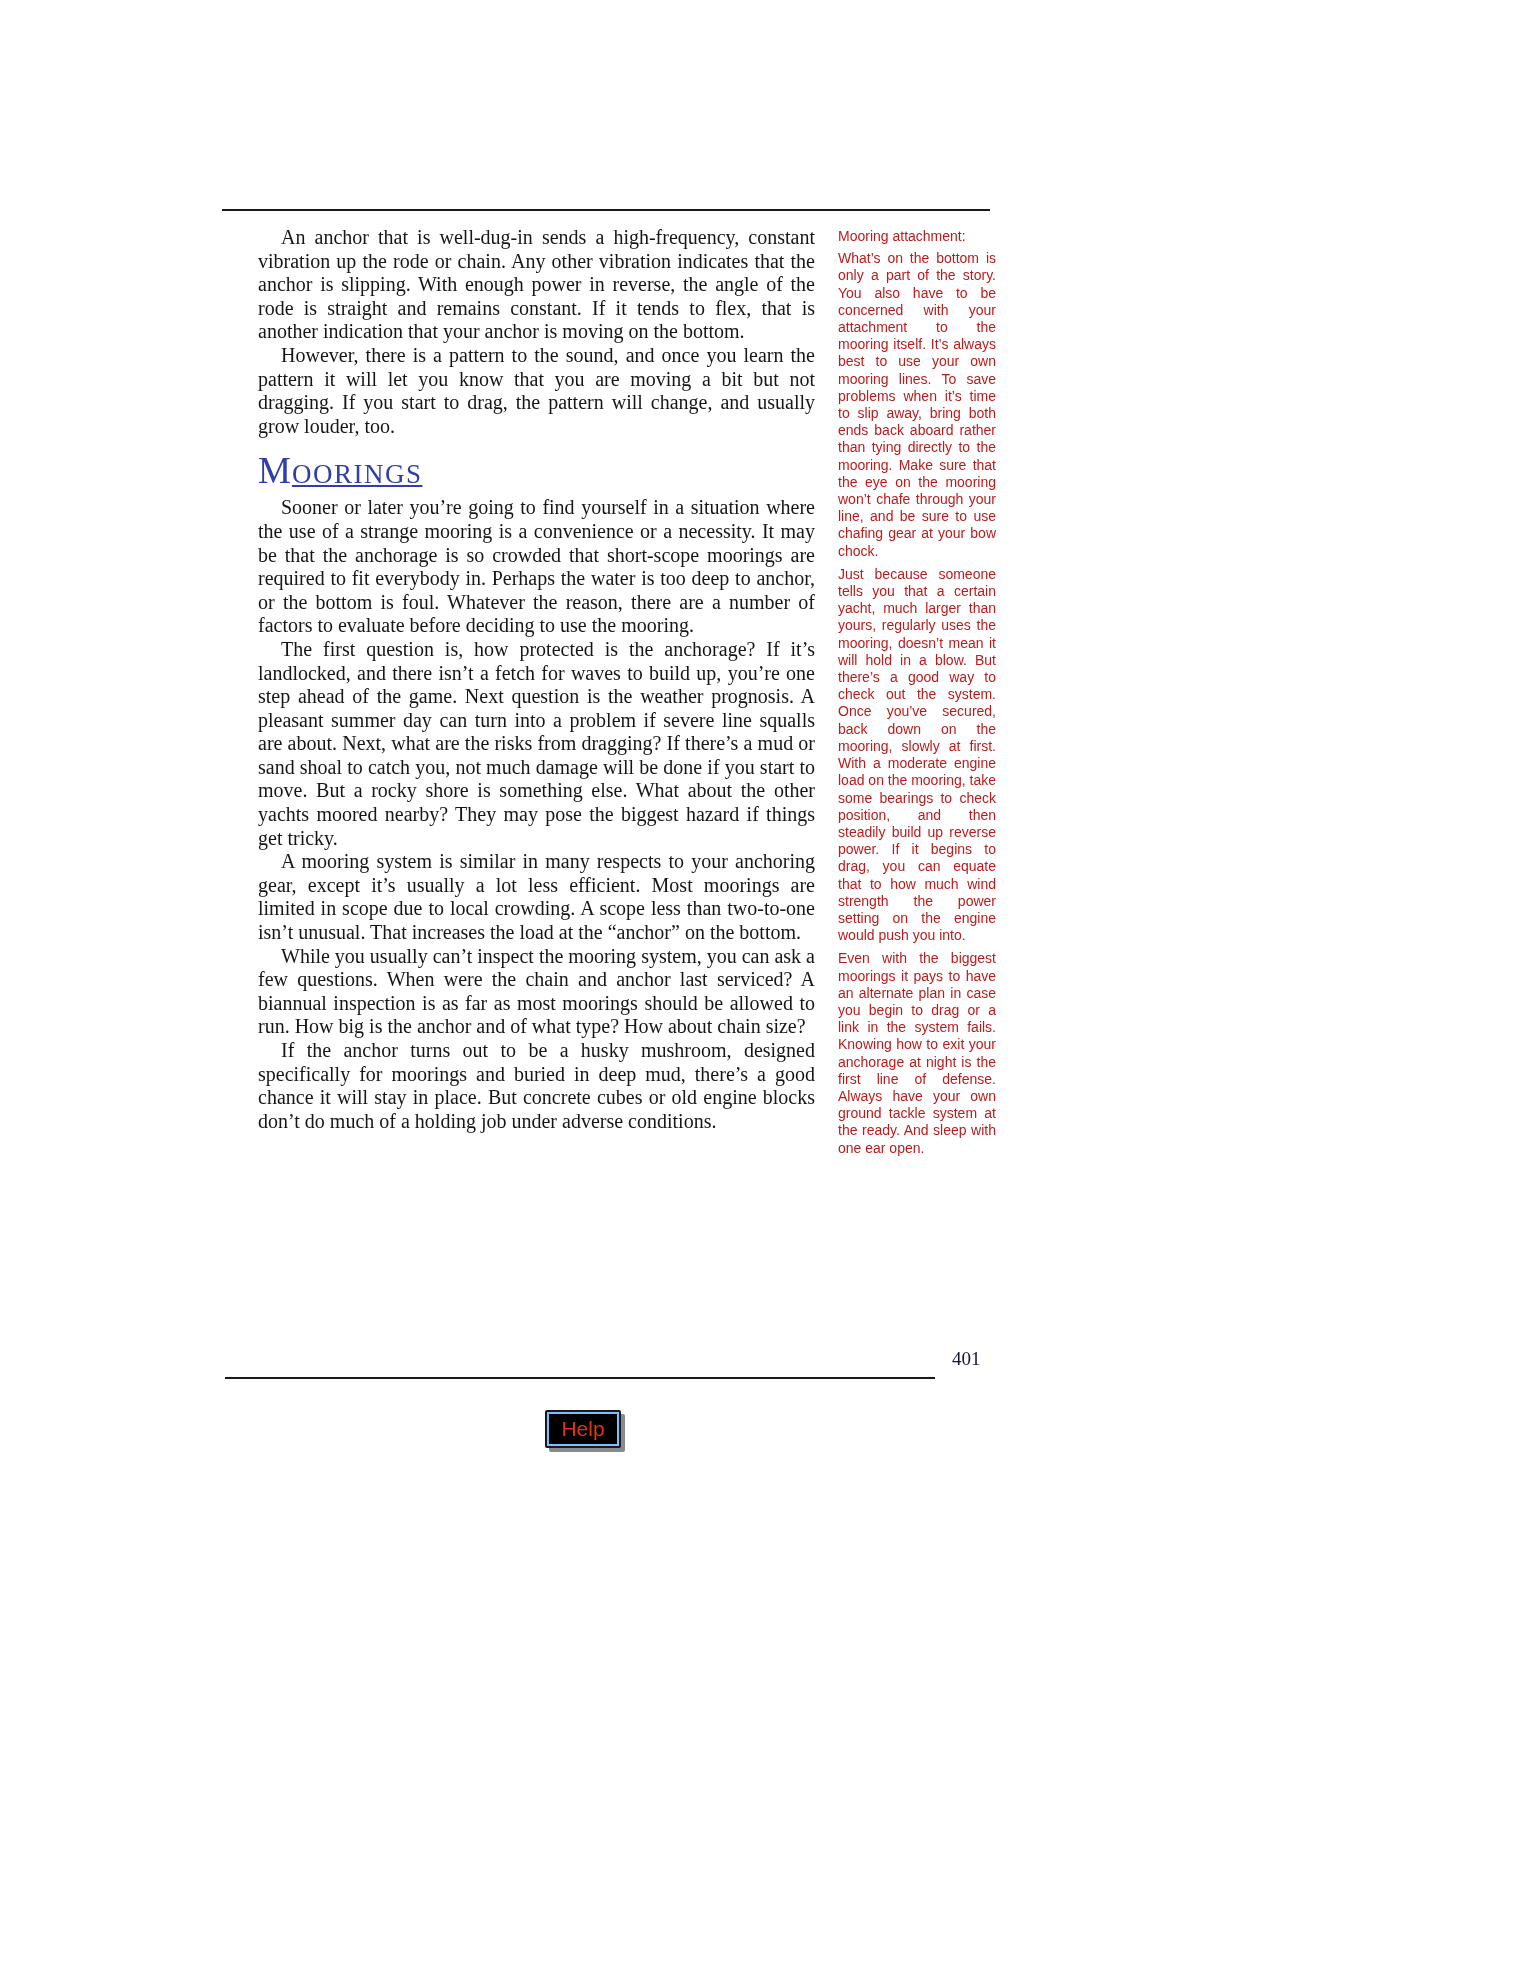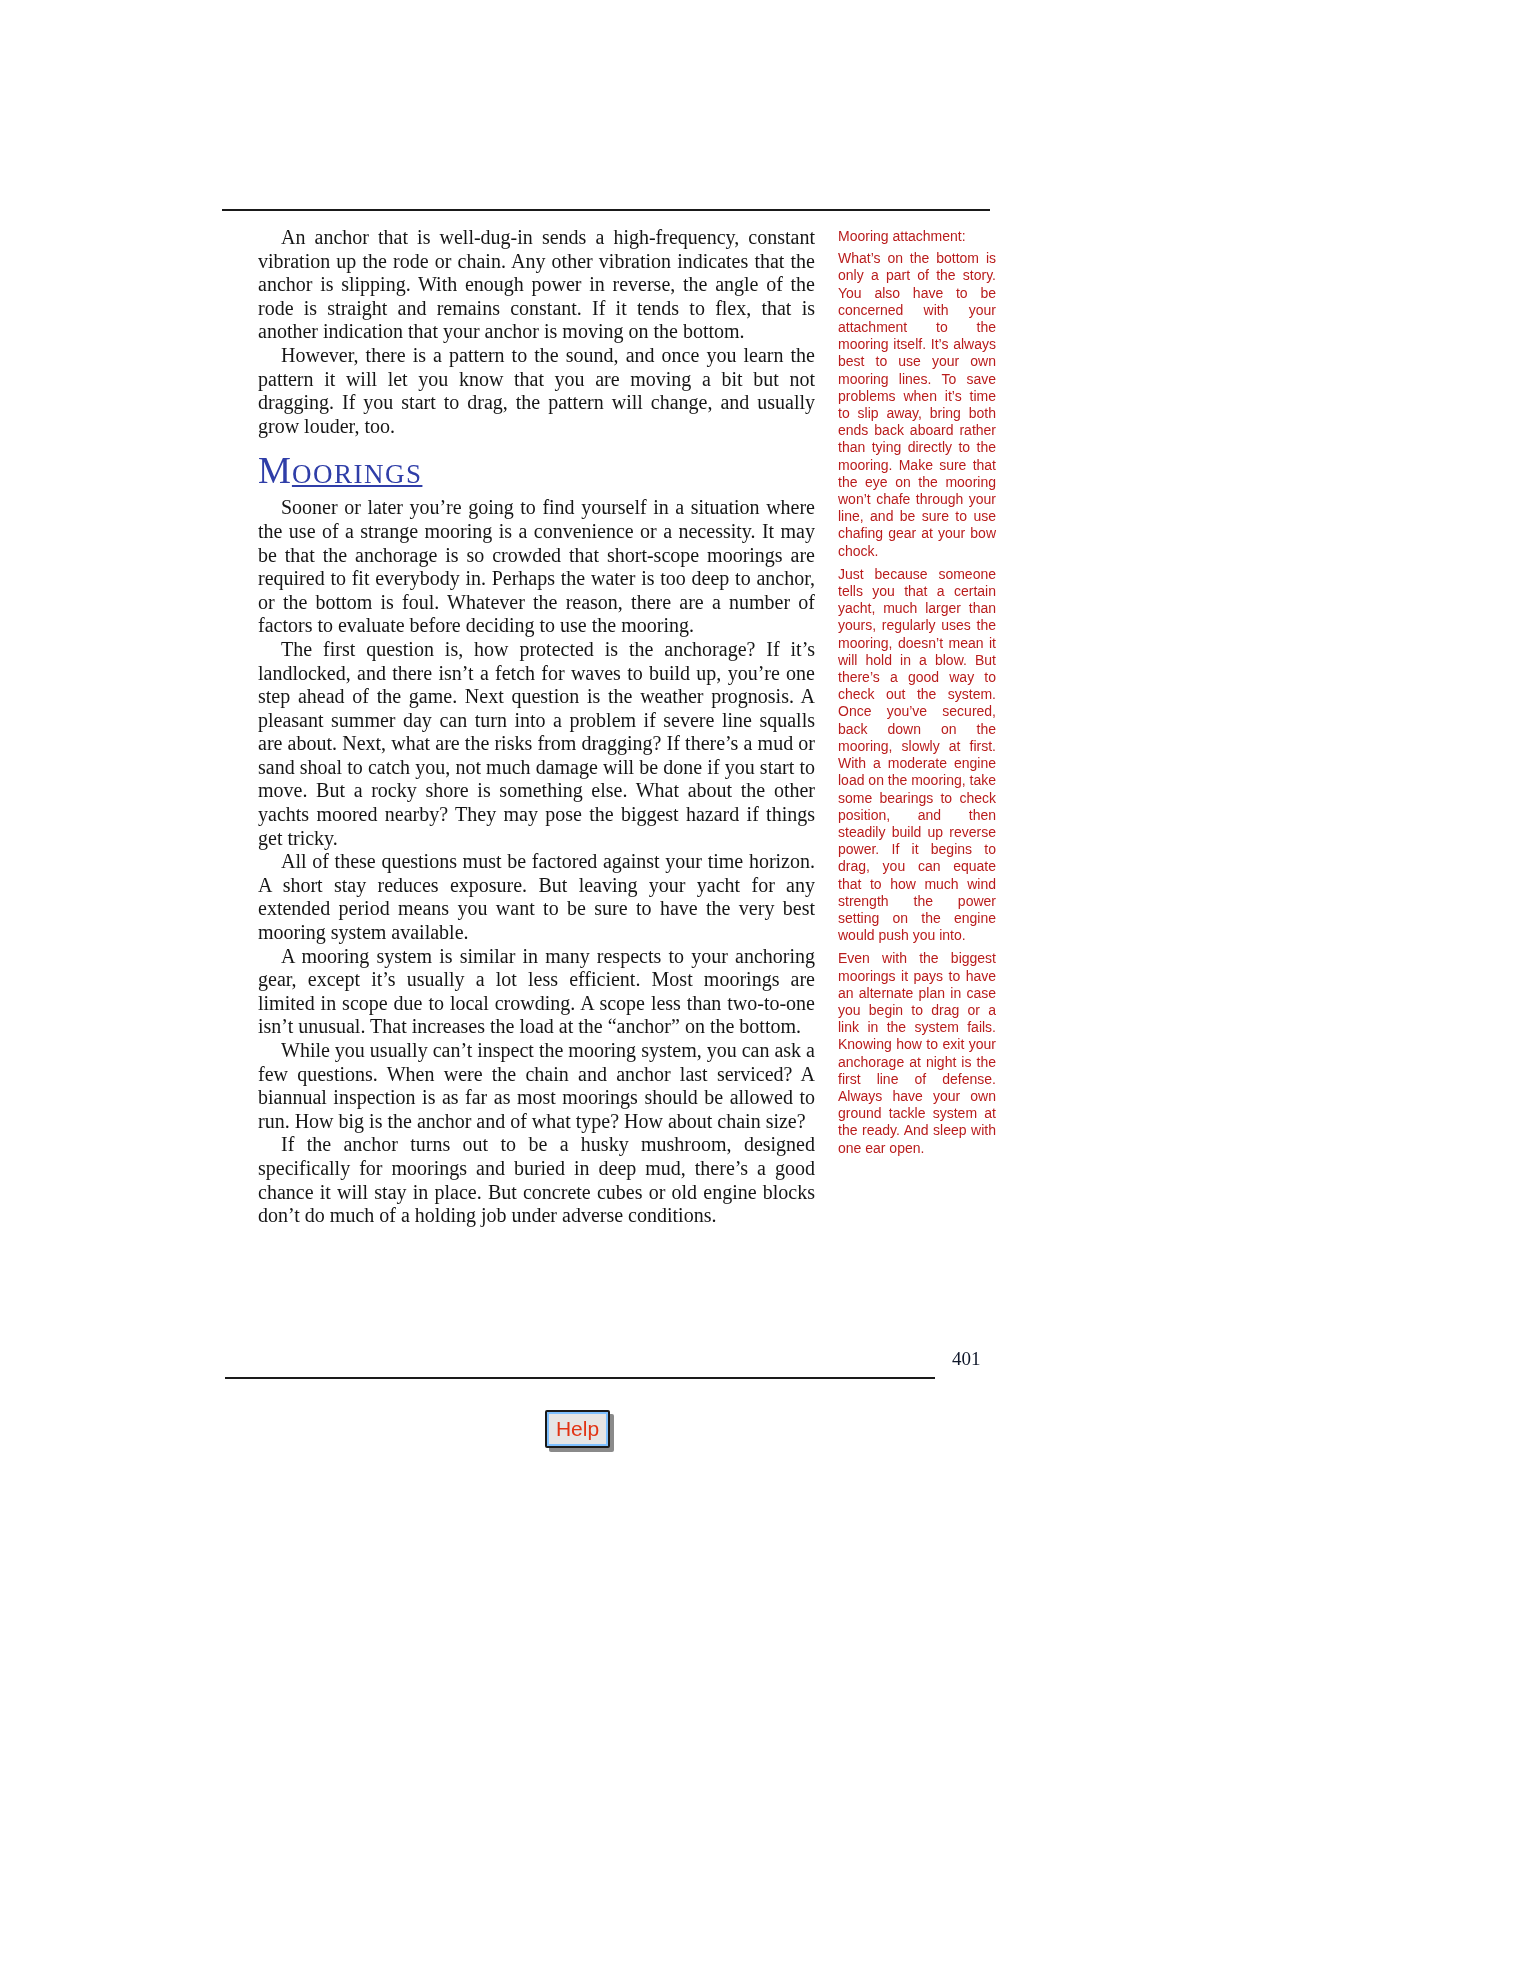--- a/index.html
+++ b/index.html
@@ -79,22 +79,22 @@
     position: absolute;
     left: 952px; top: 1348px;
     font-family: "Liberation Serif", serif;
     font-size: 19px;
     color: #0f172a;
   }
 
   .help-btn {
     position: absolute;
     left: 545px; top: 1410px;
-    width: 65px; height: 38px;
-    background: #e5e5e5;
+    width: 76px; height: 38px;
+    background: #000000;
     border: 2px solid #1a1a1a;
     border-radius: 2px;
     box-shadow: 4px 4px 0 #8a8a8a, inset 0 0 0 2px #7ec0ff;
     color: #e23414;
     font-family: "Liberation Sans", sans-serif;
     font-size: 21px;
     display: flex;
     align-items: center;
     justify-content: center;
     padding: 13px;
@@ -120,21 +120,20 @@
       </div>
 
     <h2 class="heading"><span class="cap">M</span><span class="rest">OORINGS</span></h2>
 
     <div class="para-list">
 
         <p>Sooner or later you’re going to find yourself in a situation where the use of a strange mooring is a convenience or a necessity. It may be that the anchorage is so crowded that short-scope moorings are required to fit everybody in. Perhaps the water is too deep to anchor, or the bottom is foul. Whatever the reason, there are a number of factors to evaluate before deciding to use the mooring.</p>
 
         <p>The first question is, how protected is the anchorage? If it’s landlocked, and there isn’t a fetch for waves to build up, you’re one step ahead of the game. Next question is the weather prognosis. A pleasant summer day can turn into a problem if severe line squalls are about. Next, what are the risks from dragging? If there’s a mud or sand shoal to catch you, not much damage will be done if you start to move. But a rocky shore is something else. What about the other yachts moored nearby? They may pose the biggest hazard if things get tricky.</p>
 
-        <p>All of these questions must be factored against your time horizon. A short stay reduces exposure. But leaving your yacht for any extended period means you want to be sure to have the very best mooring system available.</p>
 
         <p>A mooring system is similar in many respects to your anchoring gear, except it’s usually a lot less efficient. Most moorings are limited in scope due to local crowding. A scope less than two-to-one isn’t unusual. That increases the load at the “anchor” on the bottom.</p>
 
         <p>While you usually can’t inspect the mooring system, you can ask a few questions. When were the chain and anchor last serviced? A biannual inspection is as far as most moorings should be allowed to run. How big is the anchor and of what type? How about chain size?</p>
 
         <p>If the anchor turns out to be a husky mushroom, designed specifically for moorings and buried in deep mud, there’s a good chance it will stay in place. But concrete cubes or old engine blocks don’t do much of a holding job under adverse conditions.</p>
       </div>
 
   </div>
 

